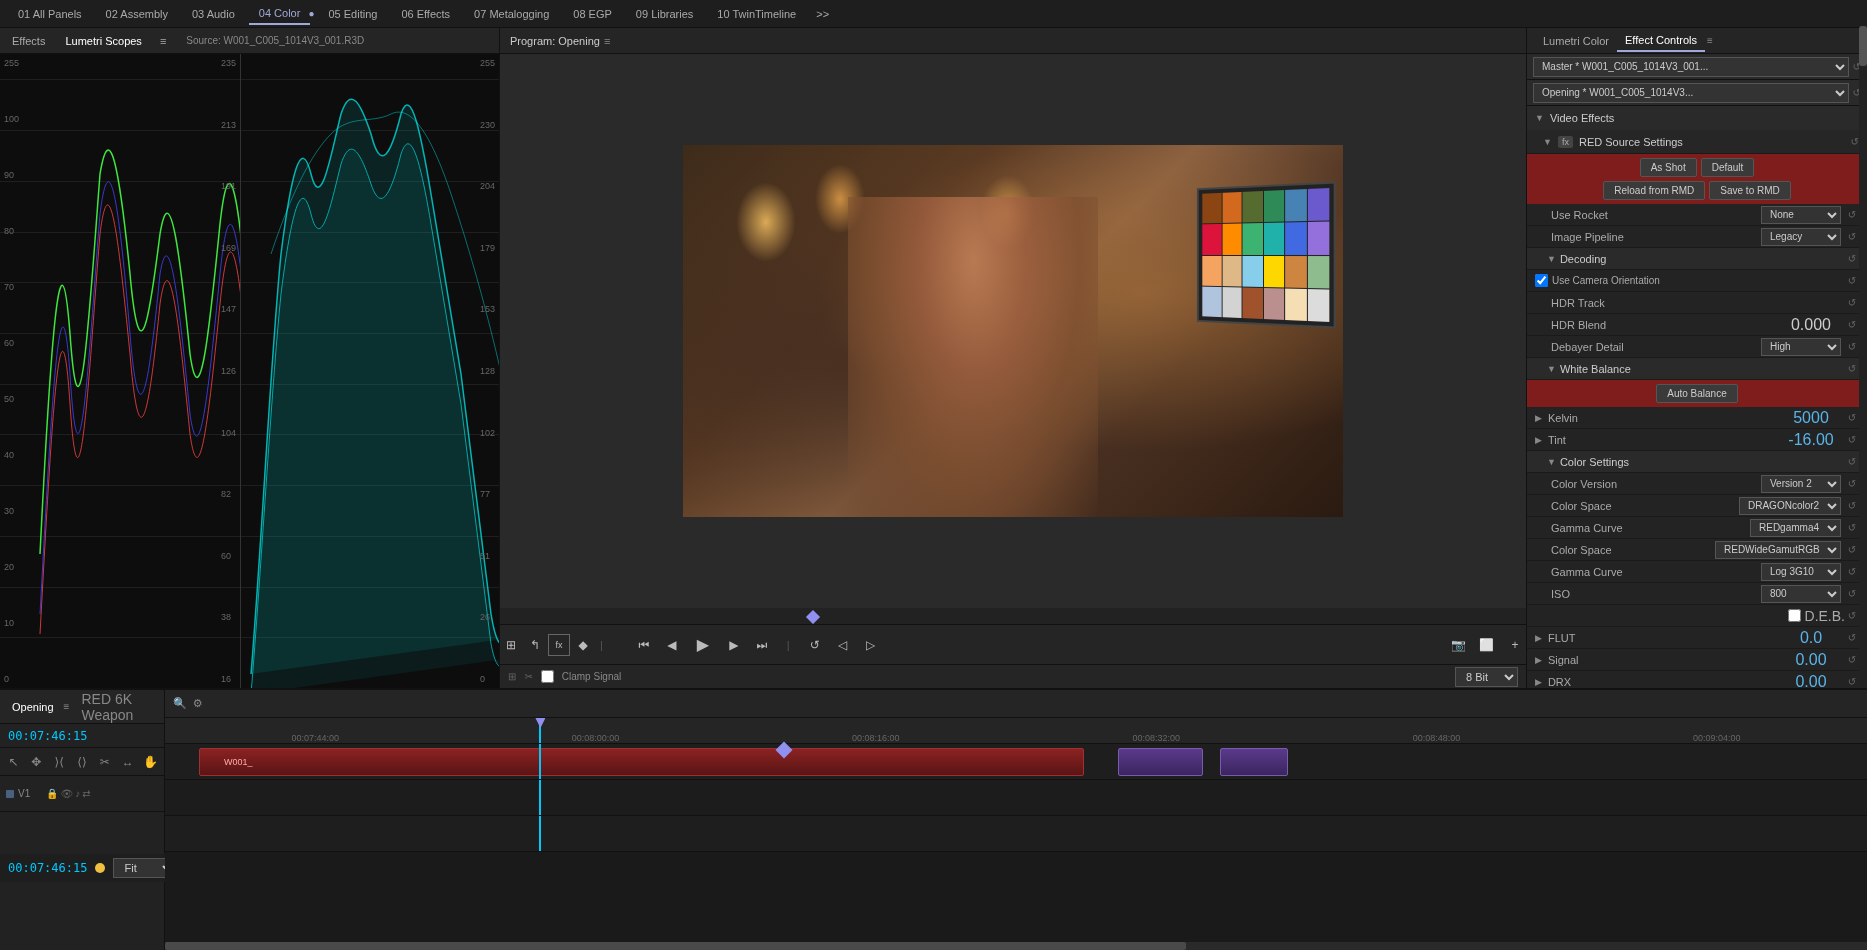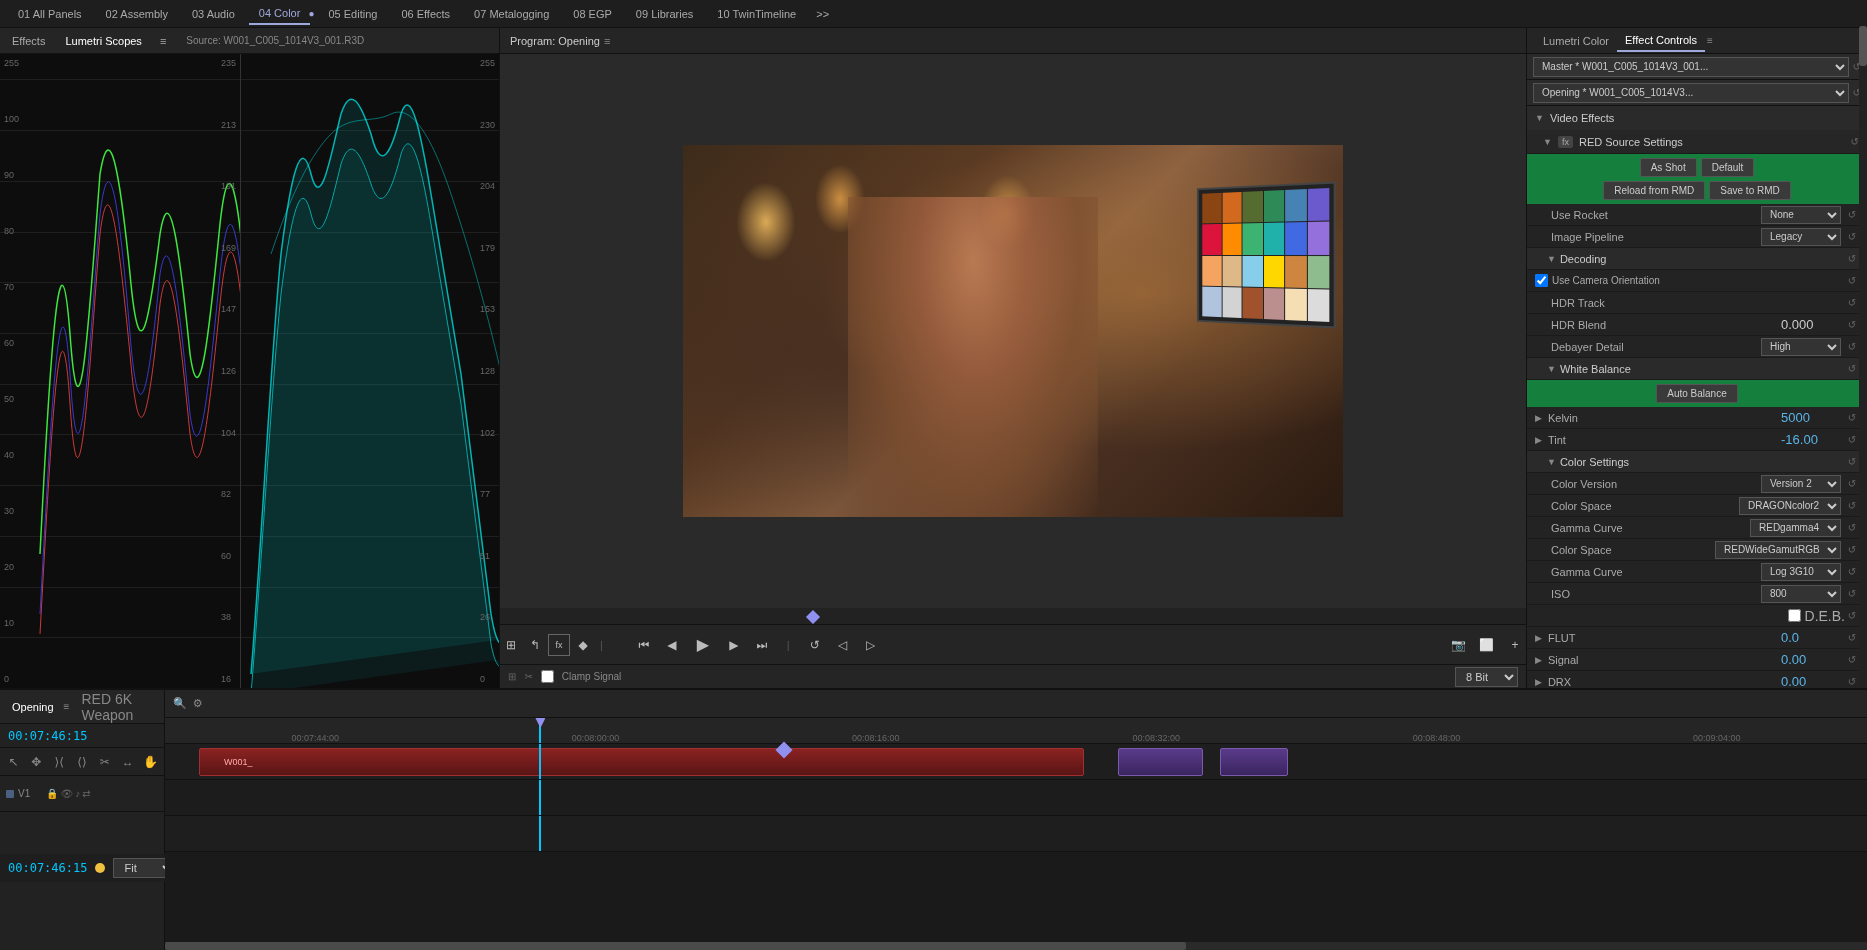--- a/index.html
+++ b/index.html
@@ -311,21 +311,21 @@
       font-size: 11px;
       cursor: pointer;
     }
     .ec-section-header .arrow { color: #888; font-size: 9px; }
 
     .ec-btn-row {
       display: flex;
       justify-content: center;
       gap: 4px;
       padding: 4px 6px;
-      background: #15803d;
+      background: #7f1d1d;
     }
     .ec-btn {
       background: #3a3a3a;
       border: 1px solid #555;
       color: #ccc;
       font-size: 10px;
       padding: 3px 10px;
       cursor: pointer;
       border-radius: 2px;
     }
@@ -339,23 +339,23 @@
       background: #232323;
     }
     .ec-row-label {
       flex: 1;
       color: #aaa;
       font-size: 11px;
       padding-left: 16px;
     }
     .ec-row-value {
       color: #5ab4e8;
-      font-size: 13px;
+      font-size: 16px;
       min-width: 60px;
-      text-align: left;
+      text-align: center;
     }
     .ec-row-value.white { color: #ccc; }
     .ec-row-select {
       display: flex;
       align-items: center;
       gap: 2px;
     }
     .ec-mini-select {
       background: #333;
       border: 1px solid #555;

